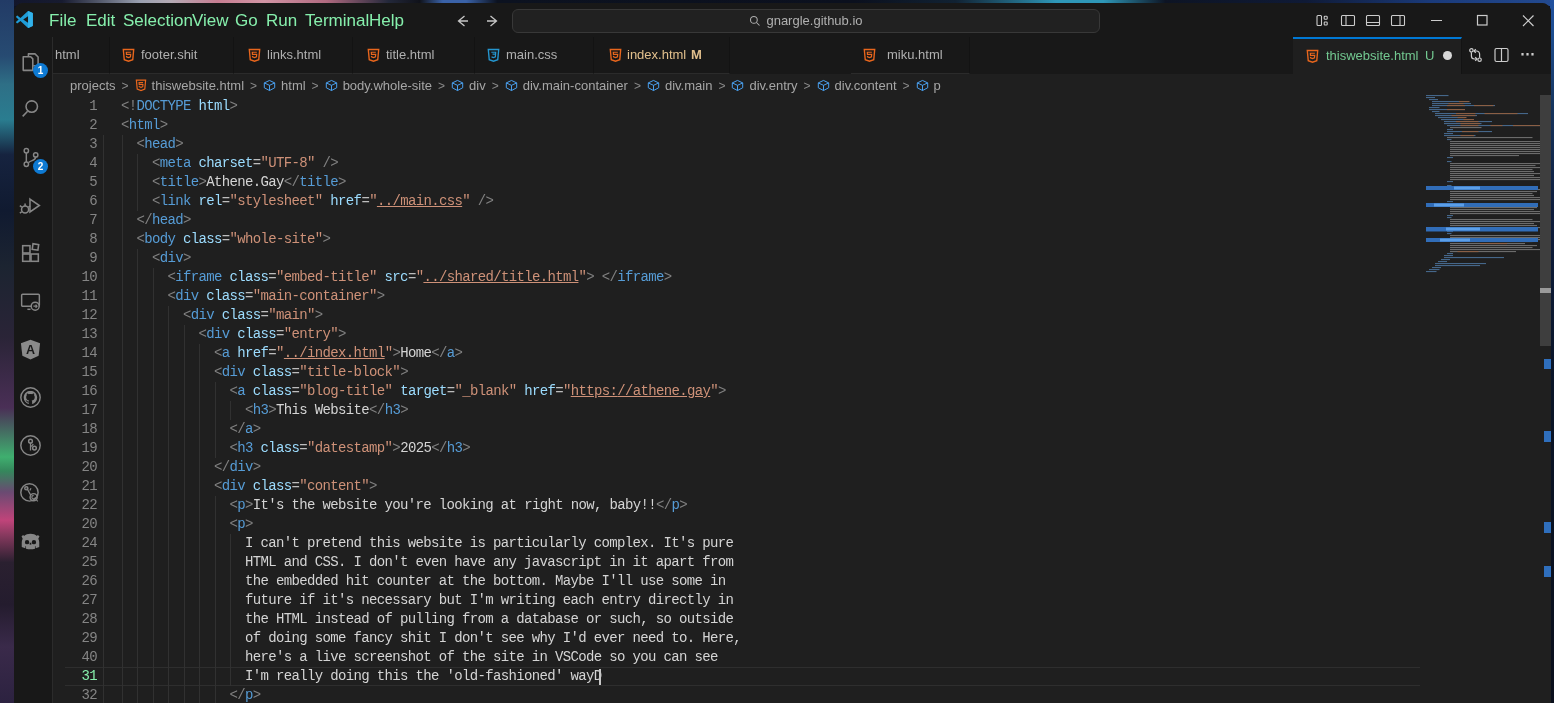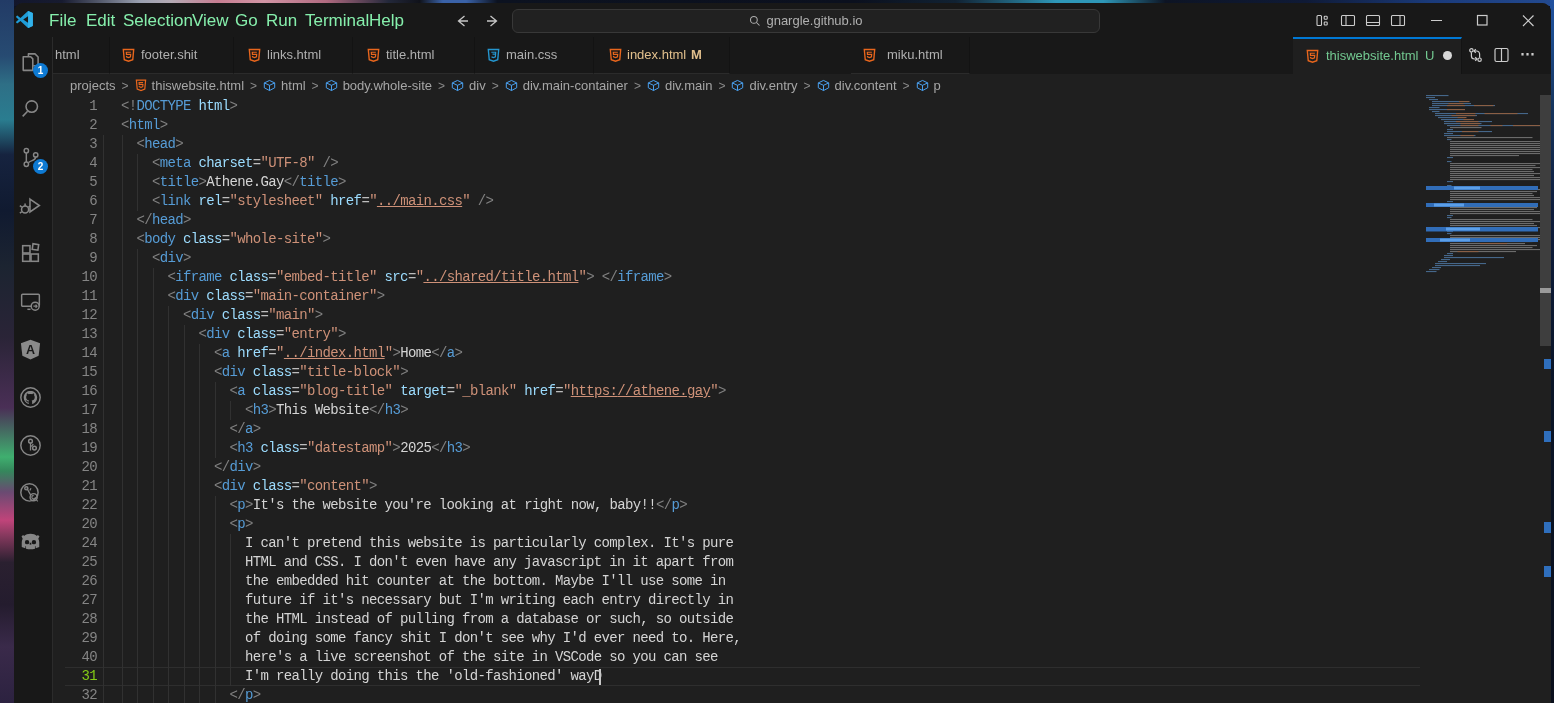--- a/index.html
+++ b/index.html
@@ -344,21 +344,21 @@
         <div class="cl">21</div>
         <div class="cl">22</div>
         <div class="cl">20</div>
         <div class="cl">24</div>
         <div class="cl">25</div>
         <div class="cl">26</div>
         <div class="cl">27</div>
         <div class="cl">28</div>
         <div class="cl">29</div>
         <div class="cl">40</div>
-        <div class="cl" style="color:#84cc16">31</div>
+        <div class="cl" style="color:#86efac">31</div>
         <div class="cl">32</div>
       </div>
 <div id="code"><div class="cl"><span class="p">&lt;!</span><span class="t">DOCTYPE</span><span class="a"> html</span><span class="p">&gt;</span></div><div class="cl"><span class="p">&lt;</span><span class="t">html</span><span class="p">&gt;</span></div><div class="cl">  <span class="p">&lt;</span><span class="t">head</span><span class="p">&gt;</span></div><div class="cl">    <span class="p">&lt;</span><span class="t">meta</span><span class="a"> charset</span><span class="e">=</span><span class="s">"UTF-8"</span> <span class="p">/&gt;</span></div><div class="cl">    <span class="p">&lt;</span><span class="t">title</span><span class="p">&gt;</span>Athene.Gay<span class="p">&lt;/</span><span class="t">title</span><span class="p">&gt;</span></div><div class="cl">    <span class="p">&lt;</span><span class="t">link</span><span class="a"> rel</span><span class="e">=</span><span class="s">"stylesheet"</span><span class="a"> href</span><span class="e">=</span><span class="s">"</span><span class="l">../main.css</span><span class="s">"</span> <span class="p">/&gt;</span></div><div class="cl">  <span class="p">&lt;/</span><span class="t">head</span><span class="p">&gt;</span></div><div class="cl">  <span class="p">&lt;</span><span class="t">body</span><span class="a"> class</span><span class="e">=</span><span class="s">"whole-site"</span><span class="p">&gt;</span></div><div class="cl">    <span class="p">&lt;</span><span class="t">div</span><span class="p">&gt;</span></div><div class="cl">      <span class="p">&lt;</span><span class="t">iframe</span><span class="a"> class</span><span class="e">=</span><span class="s">"embed-title"</span><span class="a"> src</span><span class="e">=</span><span class="s">"</span><span class="l">../shared/title.html</span><span class="s">"</span><span class="p">&gt;</span> <span class="p">&lt;/</span><span class="t">iframe</span><span class="p">&gt;</span></div><div class="cl">      <span class="p">&lt;</span><span class="t">div</span><span class="a"> class</span><span class="e">=</span><span class="s">"main-container"</span><span class="p">&gt;</span></div><div class="cl">        <span class="p">&lt;</span><span class="t">div</span><span class="a"> class</span><span class="e">=</span><span class="s">"main"</span><span class="p">&gt;</span></div><div class="cl">          <span class="p">&lt;</span><span class="t">div</span><span class="a"> class</span><span class="e">=</span><span class="s">"entry"</span><span class="p">&gt;</span></div><div class="cl">            <span class="p">&lt;</span><span class="t">a</span><span class="a"> href</span><span class="e">=</span><span class="s">"</span><span class="l">../index.html</span><span class="s">"</span><span class="p">&gt;</span>Home<span class="p">&lt;/</span><span class="t">a</span><span class="p">&gt;</span></div><div class="cl">            <span class="p">&lt;</span><span class="t">div</span><span class="a"> class</span><span class="e">=</span><span class="s">"title-block"</span><span class="p">&gt;</span></div><div class="cl">              <span class="p">&lt;</span><span class="t">a</span><span class="a"> class</span><span class="e">=</span><span class="s">"blog-title"</span><span class="a"> target</span><span class="e">=</span><span class="s">"_blank"</span><span class="a"> href</span><span class="e">=</span><span class="s">"</span><span class="l">https:</span><span class="l">//athene.gay</span><span class="s">"</span><span class="p">&gt;</span></div><div class="cl">                <span class="p">&lt;</span><span class="t">h3</span><span class="p">&gt;</span>This Website<span class="p">&lt;/</span><span class="t">h3</span><span class="p">&gt;</span></div><div class="cl">              <span class="p">&lt;/</span><span class="t">a</span><span class="p">&gt;</span></div><div class="cl">              <span class="p">&lt;</span><span class="t">h3</span><span class="a"> class</span><span class="e">=</span><span class="s">"datestamp"</span><span class="p">&gt;</span>2025<span class="p">&lt;/</span><span class="t">h3</span><span class="p">&gt;</span></div><div class="cl">            <span class="p">&lt;/</span><span class="t">div</span><span class="p">&gt;</span></div><div class="cl">            <span class="p">&lt;</span><span class="t">div</span><span class="a"> class</span><span class="e">=</span><span class="s">"content"</span><span class="p">&gt;</span></div><div class="cl">              <span class="p">&lt;</span><span class="t">p</span><span class="p">&gt;</span>It's the website you're looking at right now, baby!!<span class="p">&lt;/</span><span class="t">p</span><span class="p">&gt;</span></div><div class="cl">              <span class="p">&lt;</span><span class="t">p</span><span class="p">&gt;</span></div><div class="cl">                I can't pretend this website is particularly complex. It's pure</div><div class="cl">                HTML and CSS. I don't even have any javascript in it apart from</div><div class="cl">                the embedded hit counter at the bottom. Maybe I'll use some in</div><div class="cl">                future if it's necessary but I'm writing each entry directly in</div><div class="cl">                the HTML instead of pulling from a database or such, so outside</div><div class="cl">                of doing some fancy shit I don't see why I'd ever need to. Here,</div><div class="cl">                here's a live screenshot of the site in VSCode so you can see</div><div class="cl">                I'm really doing this the 'old-fashioned' wayD</div><div class="cl">              <span class="p">&lt;/</span><span class="t">p</span><span class="p">&gt;</span></div>
 </div>
 <div class="ig" style="left:49.5px;top:40px;height:570px"></div>
 <div class="ig" style="left:68.5px;top:40px;height:570px"></div>
 <div class="ig" style="left:84.0px;top:59px;height:57px"></div>
 <div class="ig" style="left:84.0px;top:154px;height:456px"></div>
 <div class="ig" style="left:99.5px;top:173px;height:437px"></div>
 <div class="ig" style="left:115.0px;top:211px;height:399px"></div>

